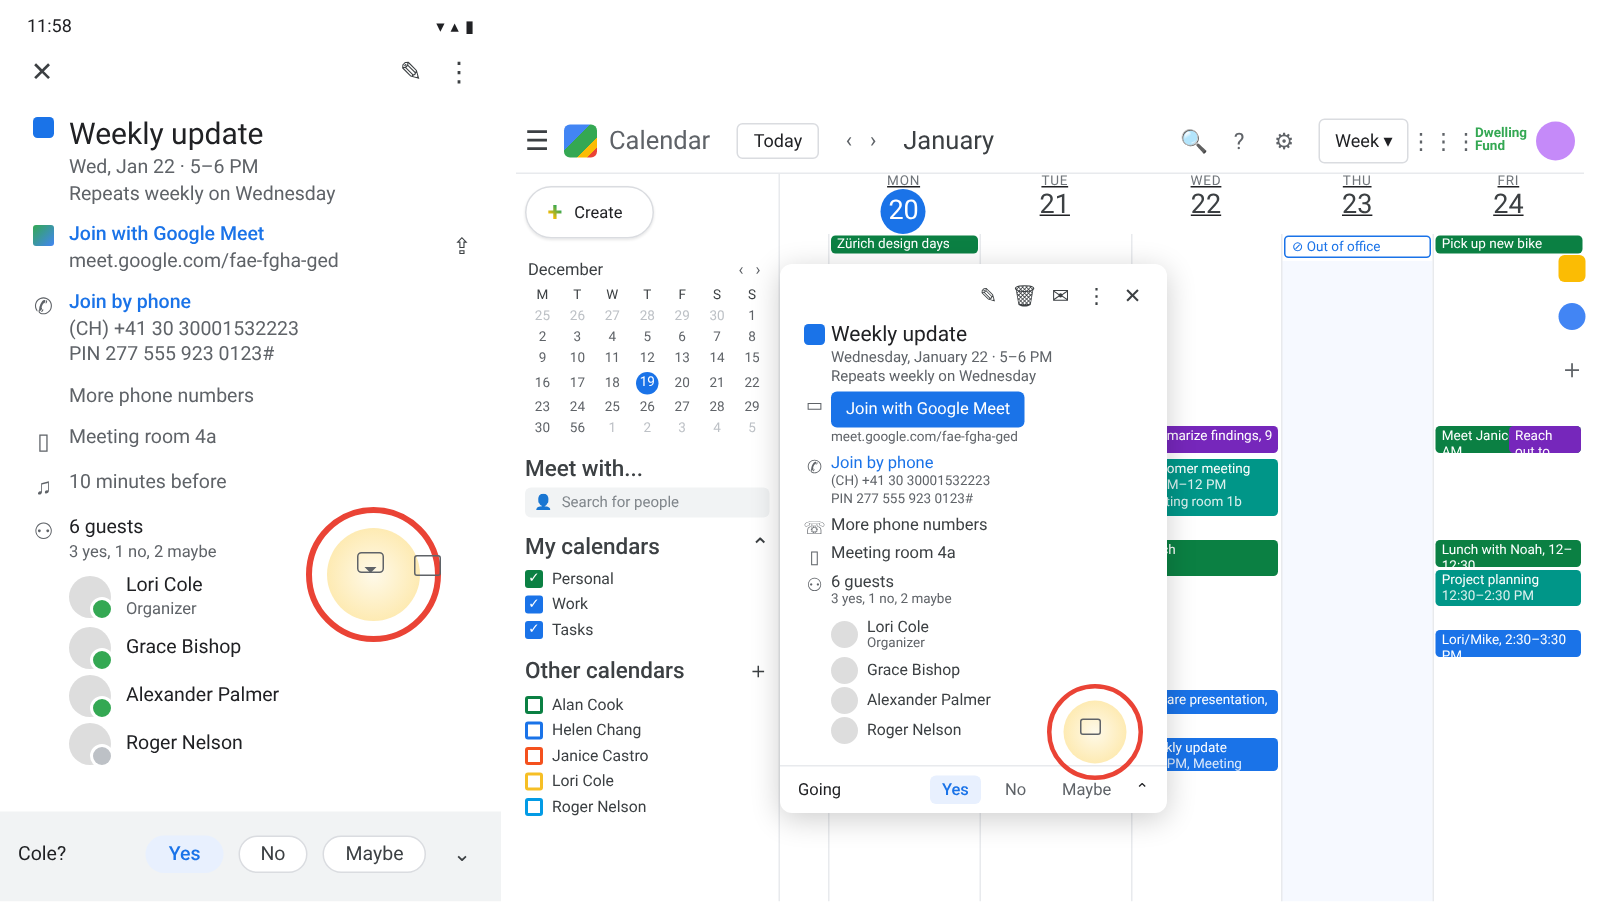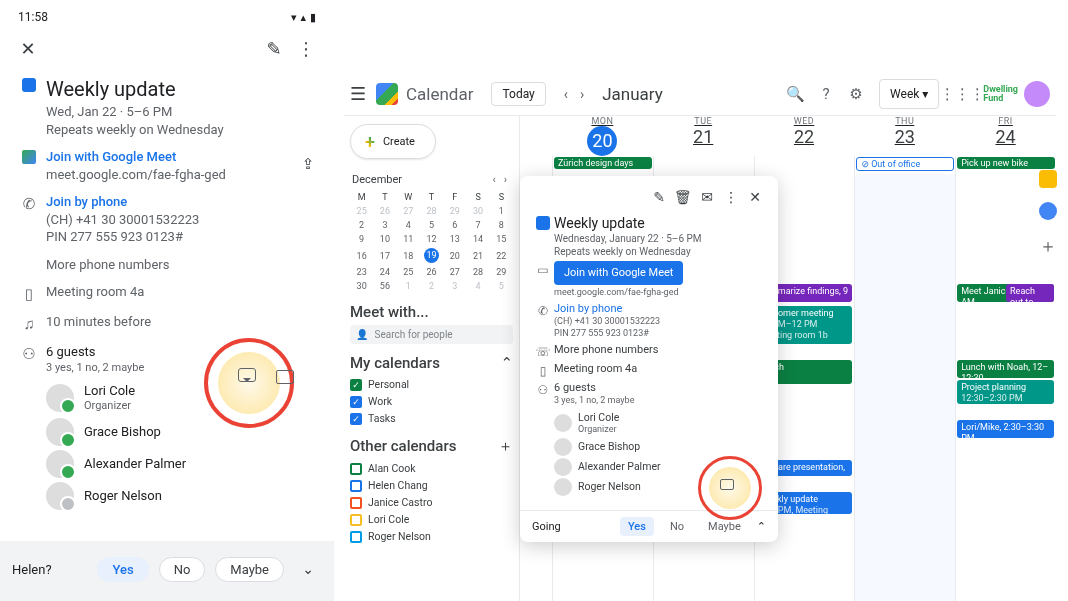--- a/index.html
+++ b/index.html
@@ -204,21 +204,21 @@
           </div>
         </div>
     </div>
   </div>
 
   <div class="chat-hl"></div>
   <div class="chat-box-mob"></div>
   <div class="mail-mob"></div>
 
   <div class="going-bar">
-    <span style="flex:none;margin-right:auto">Helen?</span>
+    <span style="flex:none;margin-right:auto">Cole?</span>
     <span class="pill sel">Yes</span>
     <span class="pill">No</span>
     <span class="pill">Maybe</span>
     <span class="icon-btn" style="font-size:14px">⌄</span>
   </div>
 </div>
 
 <div class="desk">
   <div class="topbar">
     <span class="icon-btn">☰</span>

